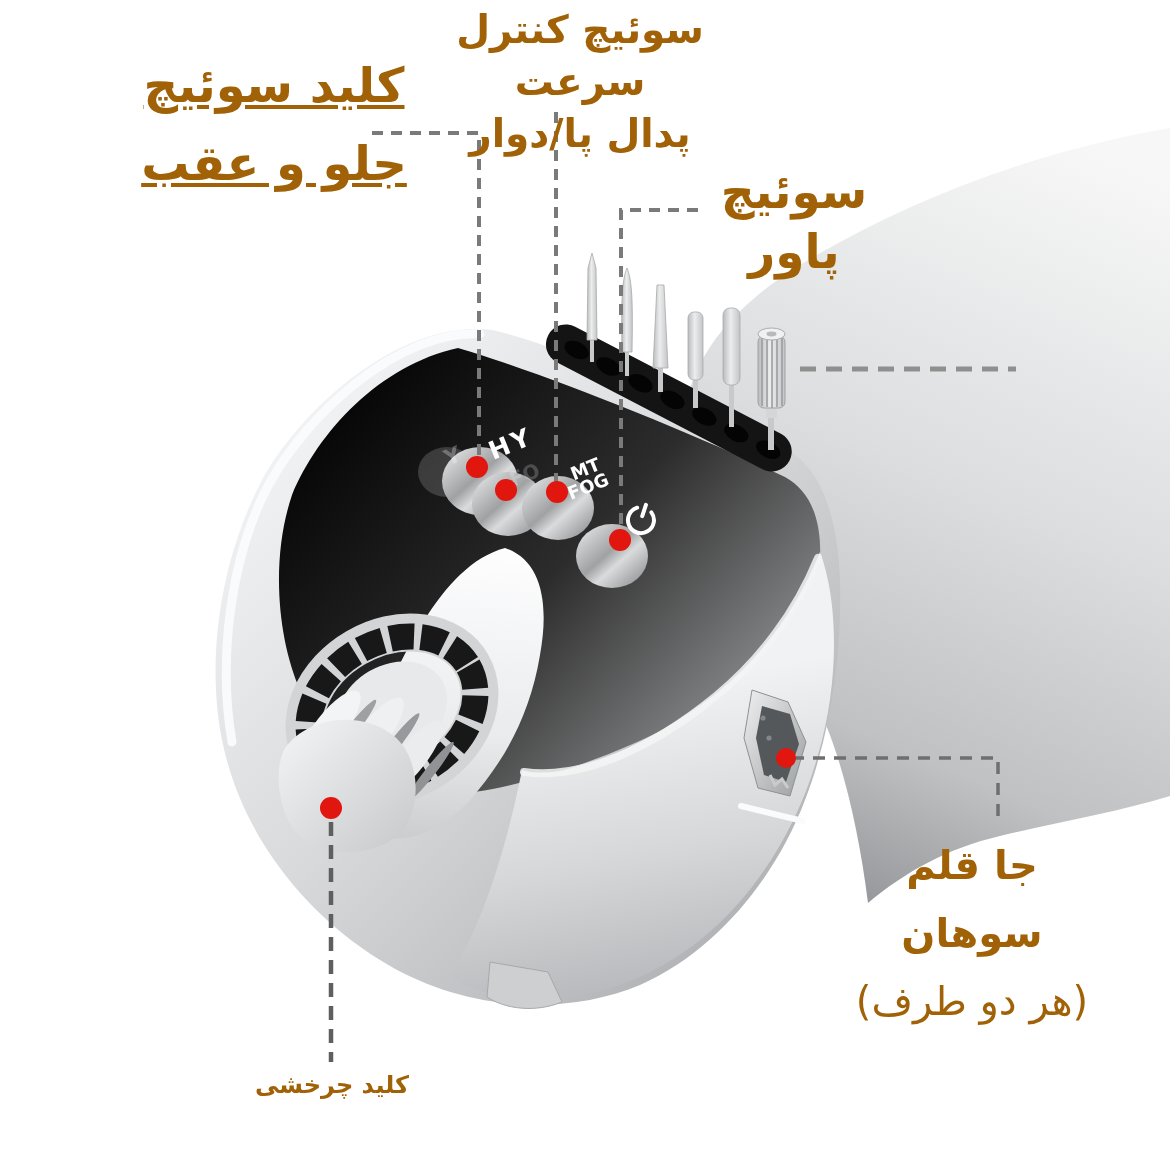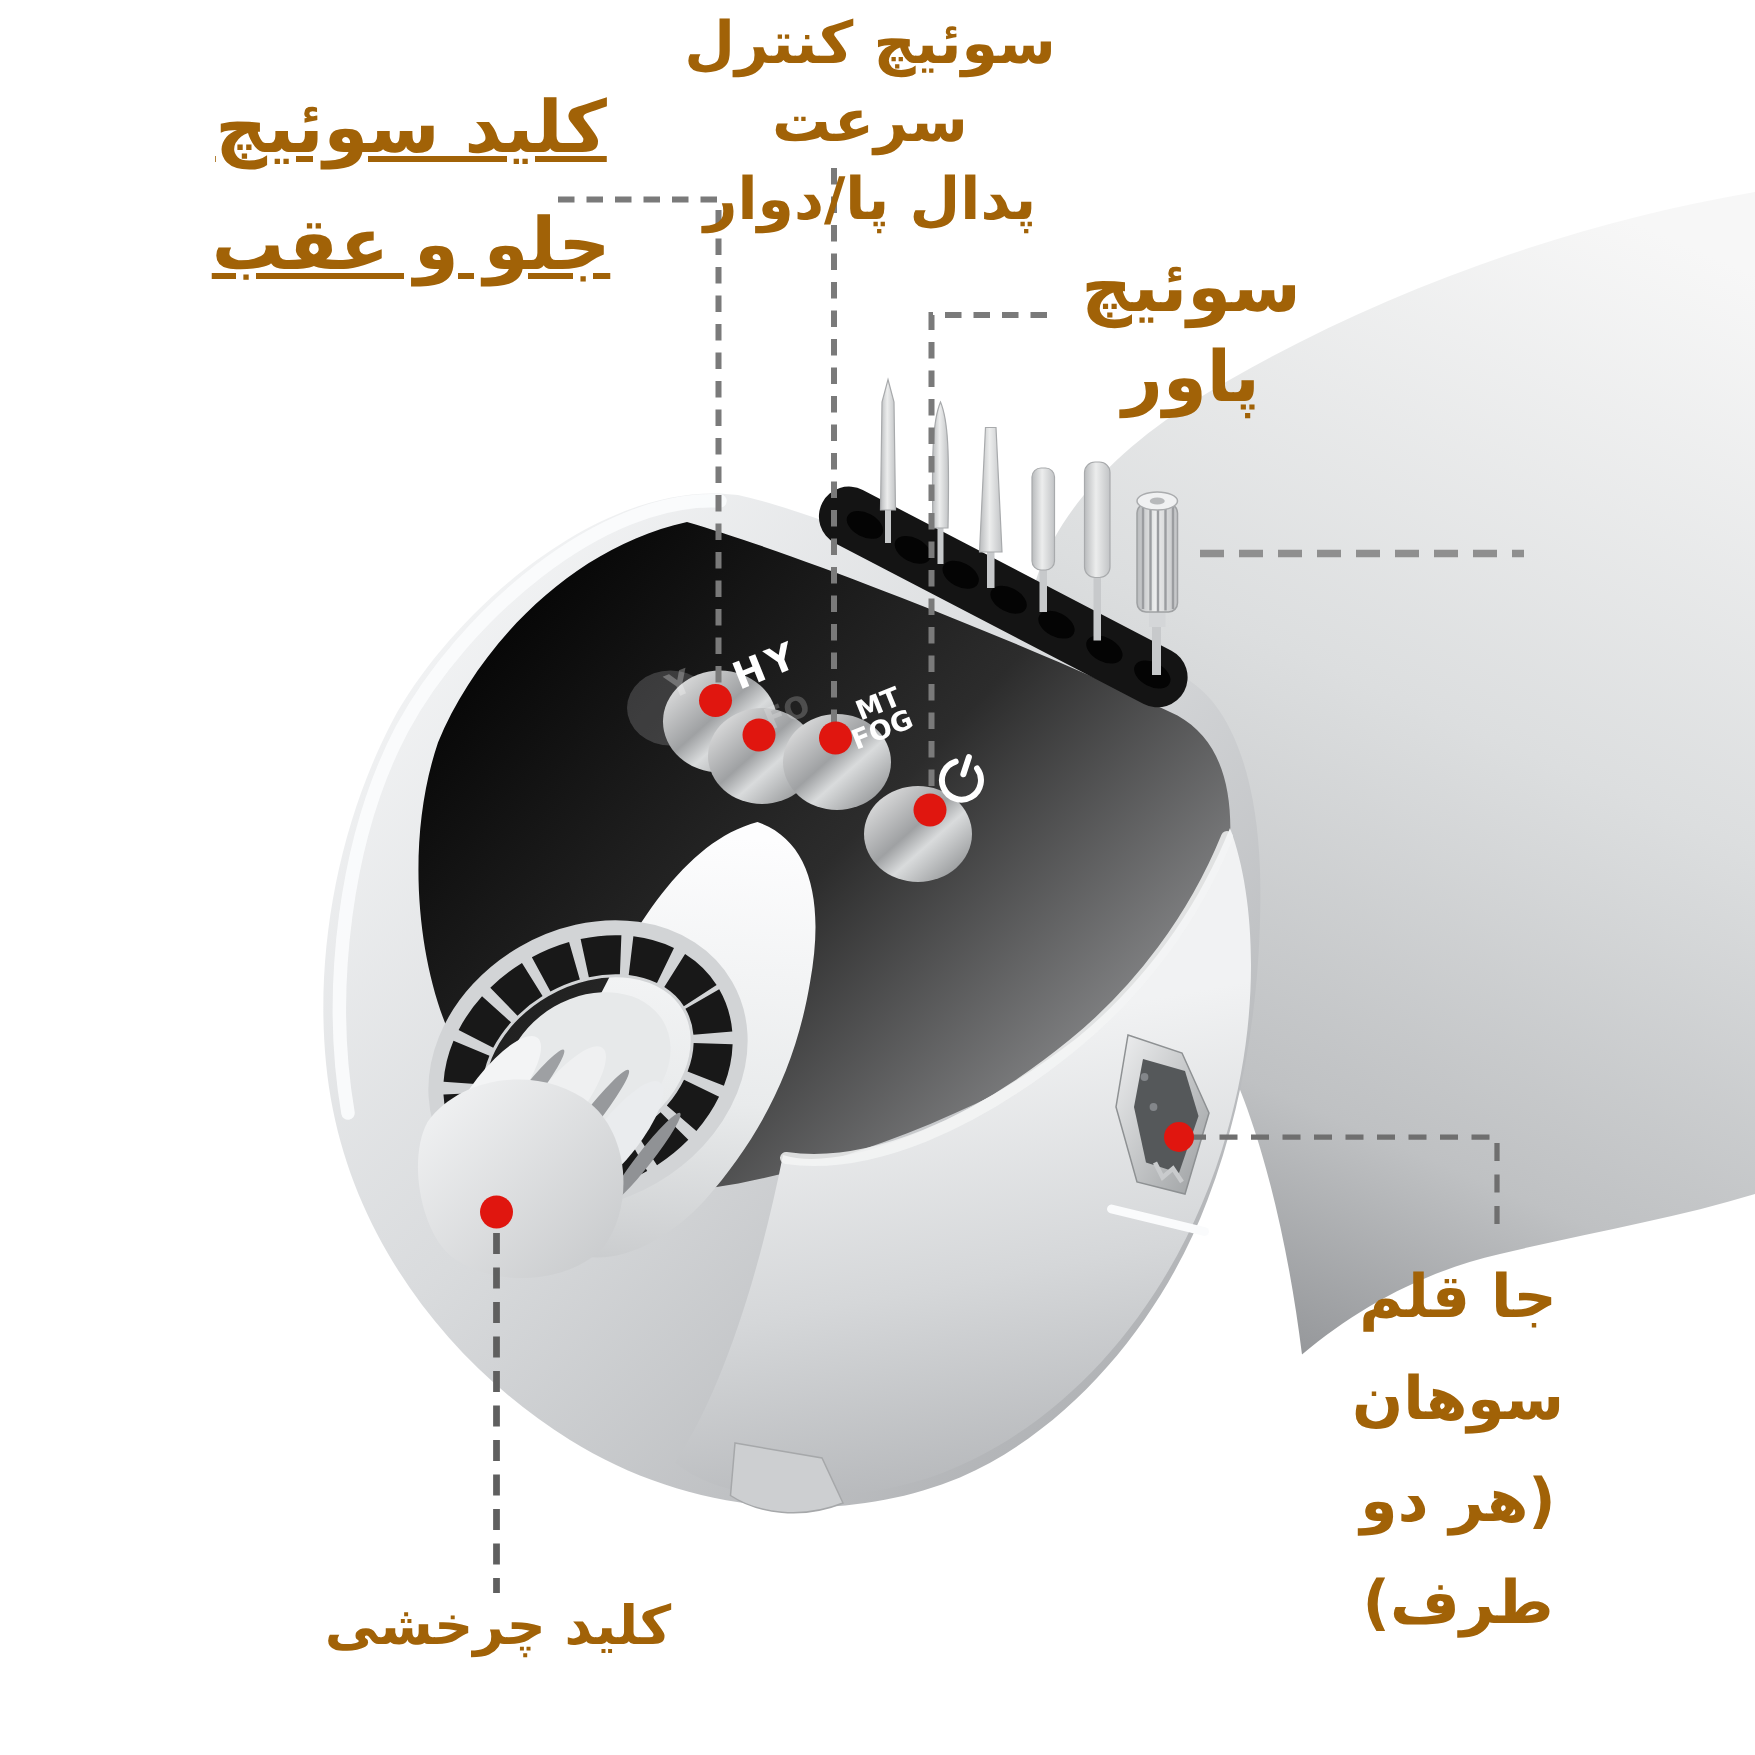--- a/index.html
+++ b/index.html
@@ -11,22 +11,22 @@
   .label{
     position:absolute;direction:rtl;text-align:center;color:#a16207;
     font-family:"DejaVu Sans", sans-serif;
   }
   .label .ln{display:block;}
   .lbl-speed-mode{left:400px;top:4px;width:360px;font-size:39px;font-weight:600;line-height:52px;}
   .lbl-fwd-rev{left:128px;top:46px;width:292px;font-size:48px;font-weight:700;line-height:78px;text-decoration:underline;}
   .lbl-power{left:678px;top:162px;width:232px;font-size:47px;font-weight:700;line-height:60px;}
   .lbl-insert-bit{left:845px;top:374px;width:258px;font-size:38px;font-weight:600;line-height:70px;}
   .lbl-bit-holder{left:838px;top:808px;width:268px;font-size:40px;font-weight:600;line-height:68px;margin-top:23px;}
-  .lbl-bit-holder .ln2{font-weight:700;}
-  .lbl-rotary{left:213px;top:1058px;width:238px;font-size:36px;font-weight:600;line-height:54px;}
+  .lbl-bit-holder .ln2{font-weight:400;}
+  .lbl-rotary{left:213px;top:1058px;width:238px;font-size:24px;font-weight:600;line-height:54px;}
 </style>
 </head>
 <body>
 
 <div class="stage">
 
   <svg width="1170" height="1170" viewBox="0 0 1170 1170">
     <defs>
       <linearGradient id="gBlob" gradientUnits="userSpaceOnUse" x1="1140" y1="170" x2="830" y2="890">
         <stop offset="0" stop-color="#f7f7f7"></stop>

